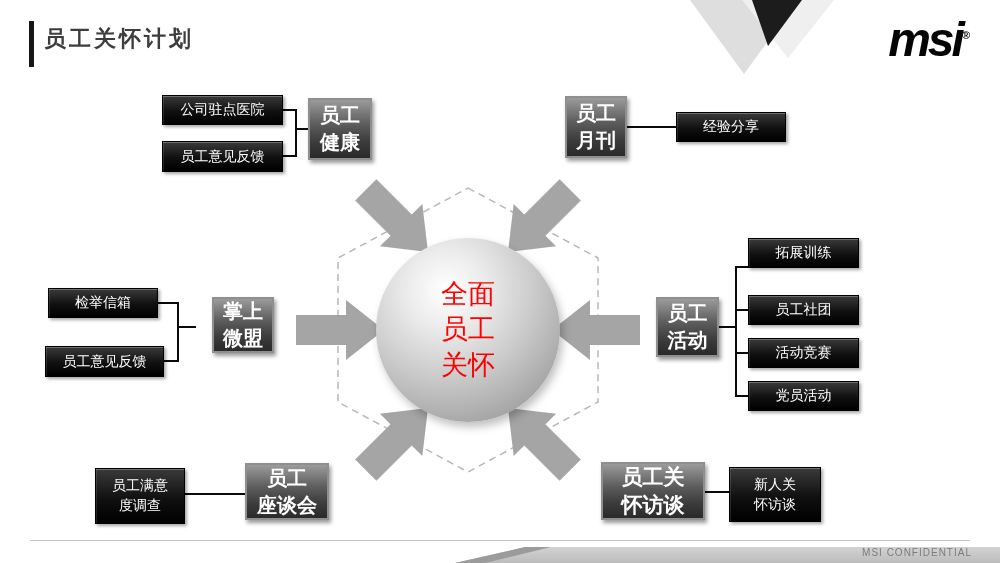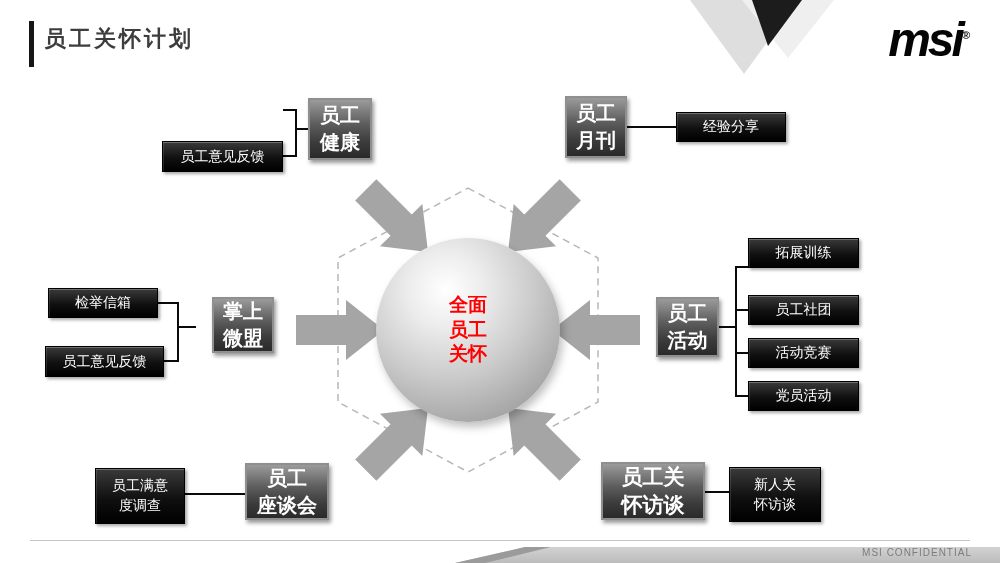--- a/index.html
+++ b/index.html
@@ -20,21 +20,21 @@
   .deco-3 { left:752px; top:0; width:50px; height:46px; background:#1c1c1c; clip-path:polygon(0 0,100% 0,32% 100%); }
 
   
   .diagram-svg { position:absolute; left:0; top:0; }
 
   
   .sphere { position:absolute; left:376px; top:238px; width:184px; height:184px; border-radius:50%;
             background:radial-gradient(circle at 38% 28%, #ffffff 0%, #ececec 22%, #cbcbcb 50%, #a6a6a6 78%, #949494 100%);
             box-shadow:3px 5px 9px rgba(0,0,0,0.25);
             display:flex; align-items:center; justify-content:center; }
-  .sphere-text { color:#ff0000; font-size:19px; font-weight:bold; text-align:center; line-height:1.3; white-space:pre-line; }
+  .sphere-text { color:#ff0000; font-size:27px; font-weight:normal; text-align:center; line-height:1.3; white-space:pre-line; }
 
   
   .cat-box { position:absolute; display:flex; align-items:center; justify-content:center; text-align:center;
              background:linear-gradient(180deg,#9b9b9b 0%,#5f5f5f 40%,#3c3c3c 72%,#2a2a2a 100%);
              border:2px solid #8f8f8f; box-shadow:2px 3px 4px rgba(0,0,0,0.4);
              color:#fff; font-weight:bold; font-size:20px; line-height:1.35; white-space:pre-line; }
 
   
   .item-box { position:absolute; display:flex; align-items:center; justify-content:center; text-align:center;
               background:linear-gradient(180deg,#3a3a3a 0%,#101010 55%,#000 100%);
@@ -114,20 +114,21 @@
 月刊</div>
   <div class="cat-box" style="left:196px;top:297px;width:62px;height:56px;margin-left:16px;">掌上
 微盟</div>
   <div class="cat-box" style="left:656px;top:297px;width:63px;height:60px;">员工
 活动</div>
   <div class="cat-box" style="left:245px;top:463px;width:84px;height:57px;">员工
 座谈会</div>
   <div class="cat-box" style="left:601px;top:462px;width:104px;height:58px;font-size:21px;">员工关
 怀访谈</div>
 
+  <div class="item-box" style="left:162px;top:95px;width:121px;height:30px;">公司驻点医院</div>
   <div class="item-box" style="left:162px;top:141px;width:121px;height:31px;">员工意见反馈</div>
   <div class="item-box" style="left:676px;top:112px;width:110px;height:30px;">经验分享</div>
   <div class="item-box" style="left:48px;top:288px;width:110px;height:30px;">检举信箱</div>
   <div class="item-box" style="left:45px;top:346px;width:119px;height:31px;">员工意见反馈</div>
   <div class="item-box" style="left:748px;top:238px;width:111px;height:30px;">拓展训练</div>
   <div class="item-box" style="left:748px;top:338px;width:111px;height:30px;">活动竞赛</div>
   <div class="item-box" style="left:748px;top:295px;width:111px;height:30px;">员工社团</div>
   <div class="item-box" style="left:748px;top:381px;width:111px;height:30px;">党员活动</div>
   <div class="item-box" style="left:95px;top:468px;width:90px;height:56px;">员工满意
 度调查</div>

